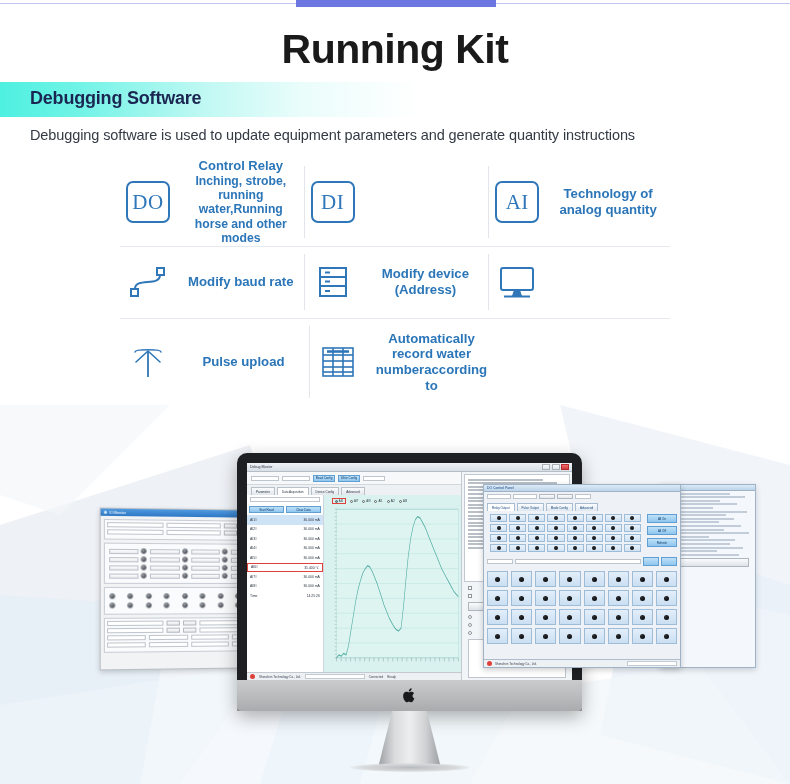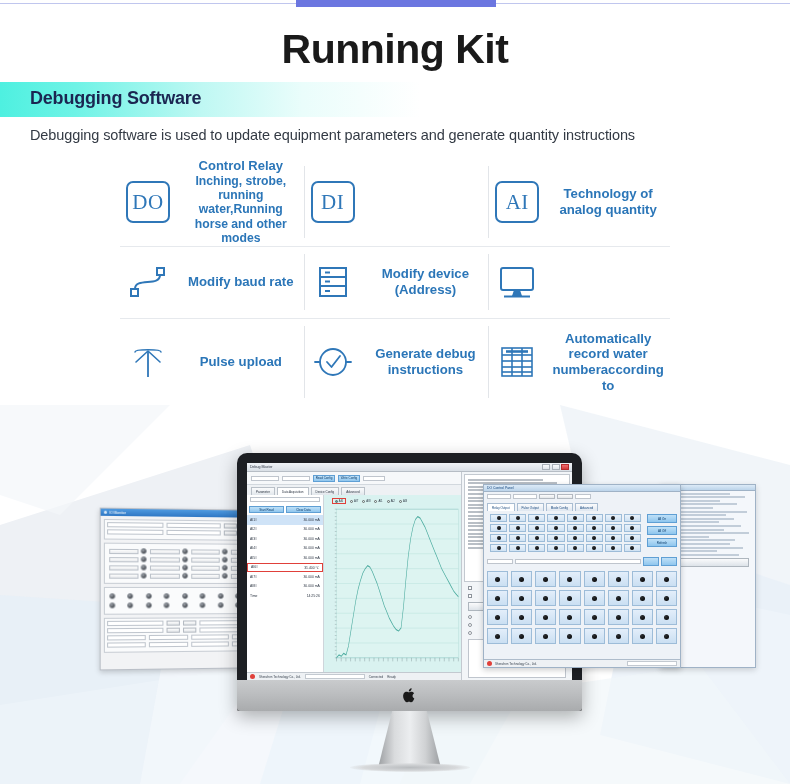--- a/index.html
+++ b/index.html
@@ -272,32 +272,20 @@
           <svg width="42" height="42" viewBox="0 0 42 42" fill="none" stroke="#2f77b8" stroke-width="1.6">
             <path d="M8 11 C8 8, 34 8, 34 11" stroke-linecap="round"></path>
             <line x1="21" y1="11" x2="21" y2="36" stroke-width="1.8"></line>
             <path d="M9 21 L21 10 L33 21" stroke-linecap="round" stroke-linejoin="round"></path>
           </svg>
         </div>
         <div class="ftext plain">Pulse upload</div>
         <div class="vline"></div>
       </div>
 
-      <div class="cell c2">
-        <div class="icon">
-          <svg width="44" height="40" viewBox="0 0 44 40" fill="none" stroke="#2f77b8" stroke-width="1.8">
-            <circle cx="22" cy="20" r="13"></circle>
-            <path d="M16 20 L20.5 25 L29 14" stroke-linecap="round" stroke-linejoin="round"></path>
-            <line x1="4" y1="20" x2="9" y2="20" stroke-linecap="round"></line>
-            <line x1="35" y1="20" x2="40" y2="20" stroke-linecap="round"></line>
-          </svg>
-        </div>
-        <div class="ftext plain">Generate debug instructions</div>
-        <div class="vline"></div>
-      </div>
 
       <div class="cell c3">
         <div class="icon">
           <svg width="40" height="40" viewBox="0 0 40 40" fill="none" stroke="#2f77b8" stroke-width="1.6">
             <rect x="5" y="6" width="30" height="28"></rect>
             <line x1="5" y1="13" x2="35" y2="13"></line>
             <line x1="5" y1="19" x2="35" y2="19"></line>
             <line x1="5" y1="25" x2="35" y2="25"></line>
             <line x1="5" y1="30" x2="35" y2="30"></line>
             <line x1="15" y1="6" x2="15" y2="34"></line>

